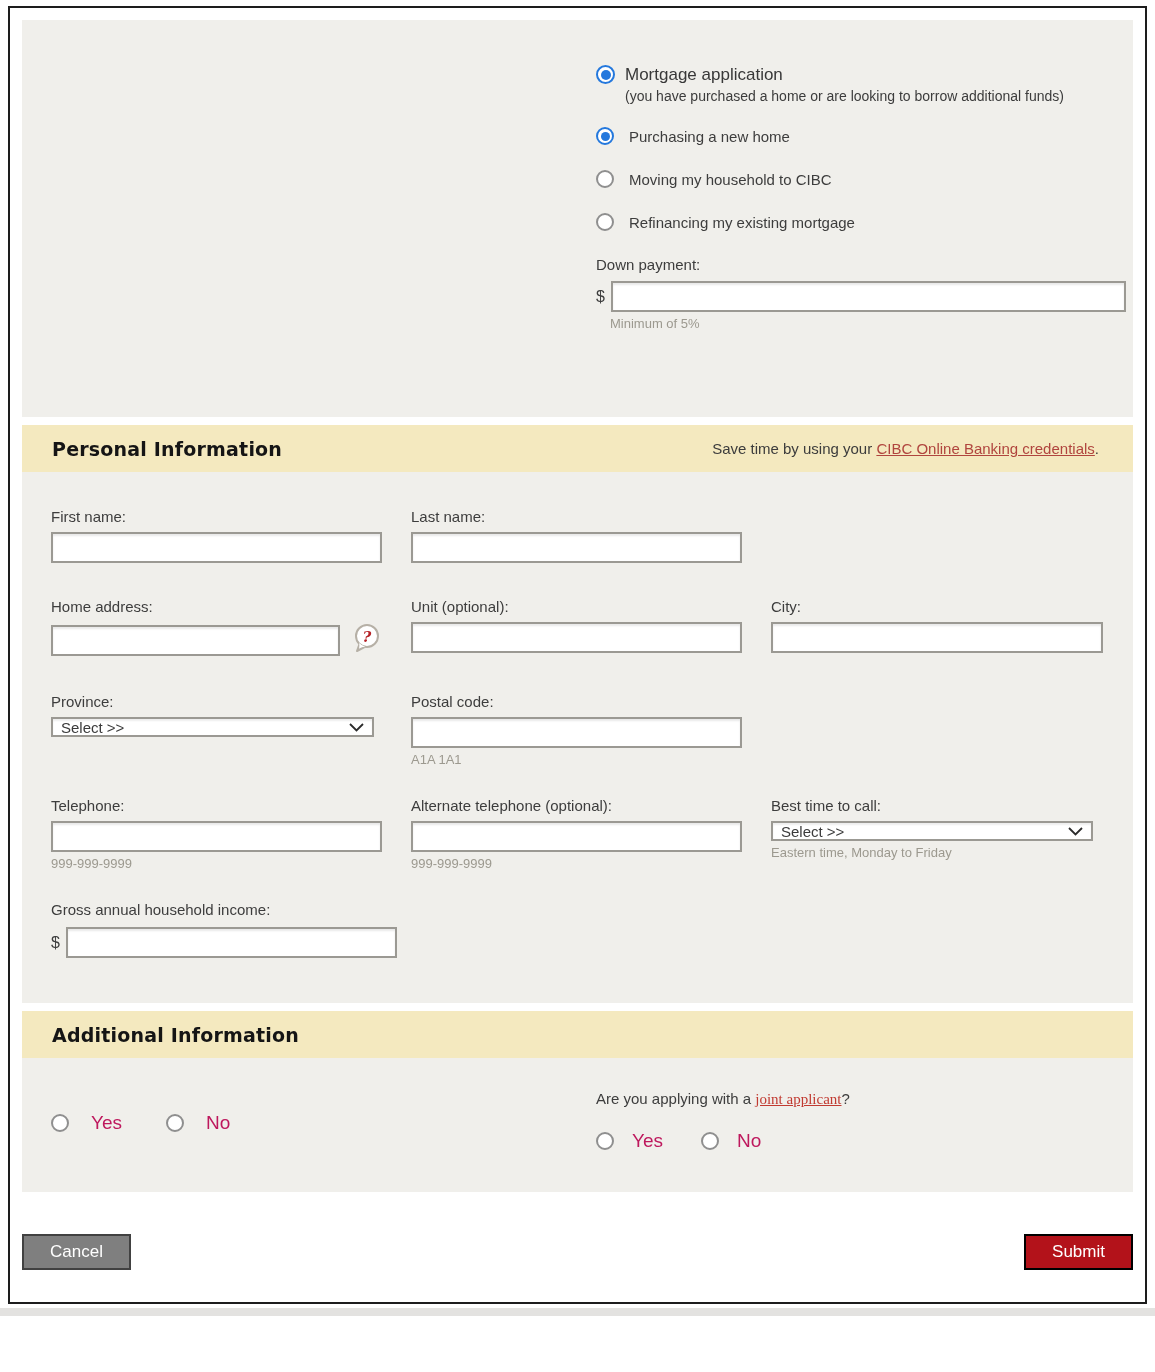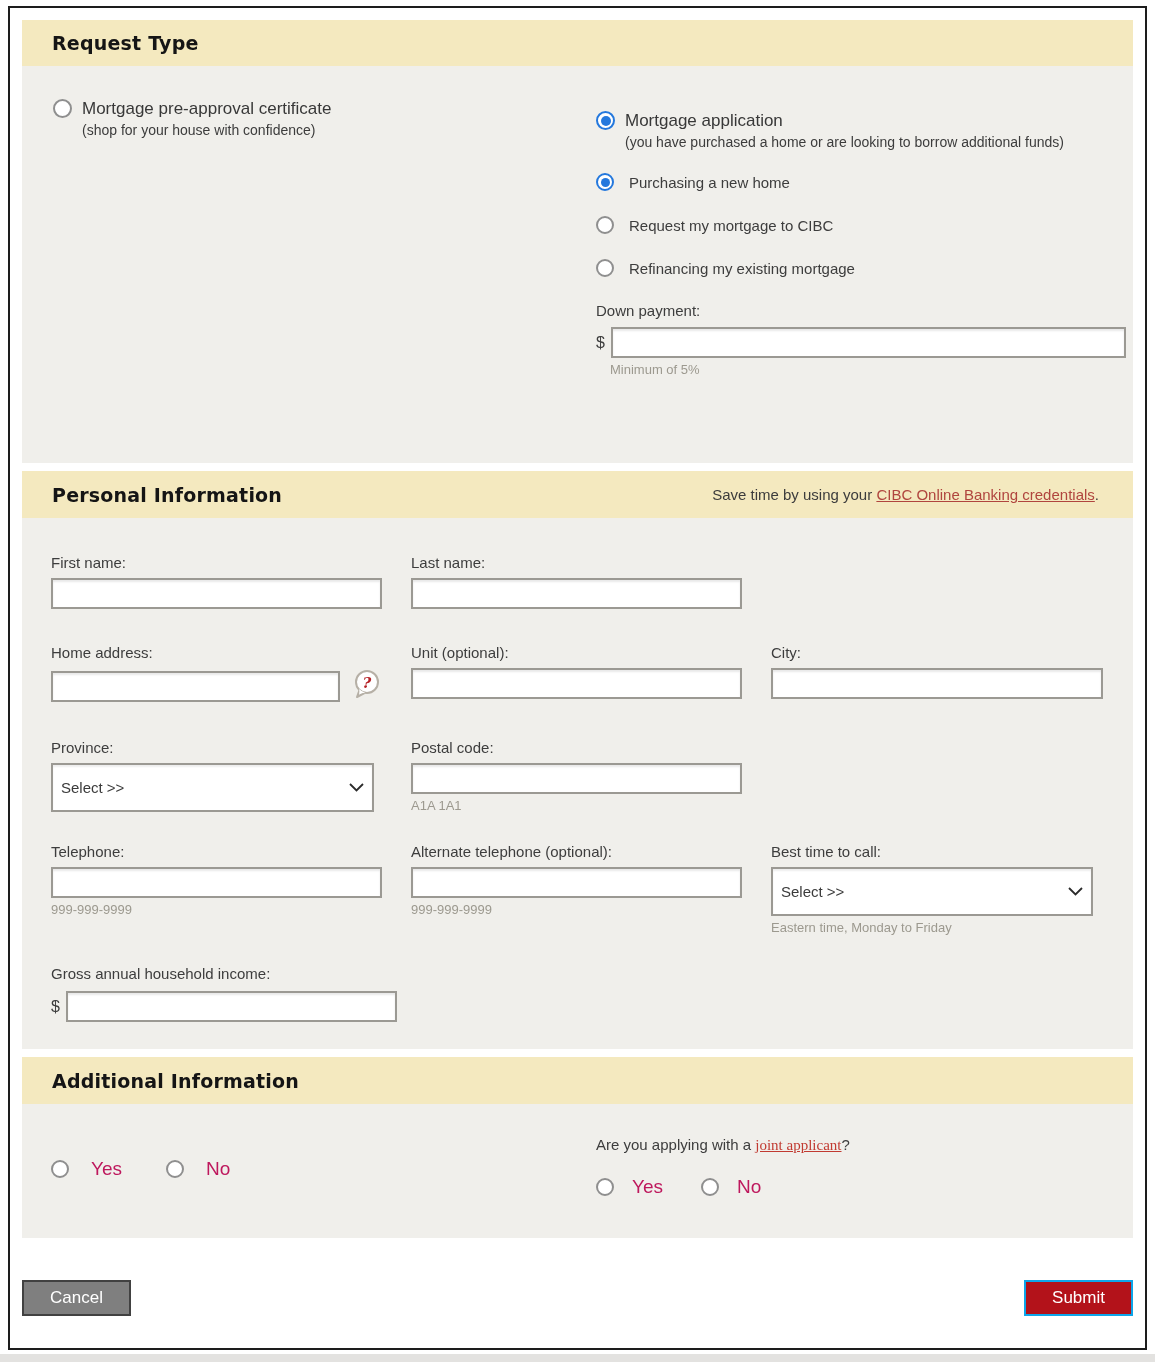--- a/index.html
+++ b/index.html
@@ -70,21 +70,21 @@
   input.txt, .select-box {
     height: 31px; background: #fff;
     border: 2px solid #9b9993;
     box-shadow: inset 0 2px 2px rgba(0,0,0,.09);
     font-family: "Liberation Sans", sans-serif;
     font-size: 15px; color: #333;
     width: 100%; padding: 0 8px; outline: none;
   }
   .dp-input { width: 335px; }
   .select-box {
-    width: 323px; height: 49px; display: flex; align-items: center;
+    width: 323px; height: 20px; display: flex; align-items: center;
     justify-content: space-between; cursor: pointer;
     box-shadow: inset 0 2px 2px rgba(0,0,0,.07);
   }
   .select-box .sel-val { font-size: 15px; color: #3a3a3a; }
   .select-box svg { flex: none; margin-left: 8px; }
 
   
   .pi-body { height: 531px; padding: 36px 0 0 29px; }
   .p-row {
     display: grid; grid-template-columns: 331px 331px 332px;
@@ -113,60 +113,50 @@
   .yn-pair + .yn-pair { margin-left: 44px; }
 
   
   .footer { height: 98px; display: flex; justify-content: space-between; align-items: flex-start; padding-top: 42px; }
   .btn {
     font-family: "Liberation Sans", sans-serif;
     font-size: 17px; color: #fff;
     padding: 6px 26px; cursor: pointer;
   }
   .btn-cancel { background: #7f7f7f; border: 2px solid #414141; }
-  .btn-submit { background: #b3121a; border: 2px solid #0ea5e9; }
+  .btn-submit { background: #b3121a; border: 2px solid #000000; }
 </style>
 </head>
 <body>
 
 <div class="outer">
   <div class="frame">
 
     <div class="section">
-      <div class="section-header h-sm">
-        <div class="section-title">Request Type</div>
-      </div>
       <div class="section-body rt-body">
 
-        <div class="opt-left main-option">
-          <div class="radio"></div>
-          <div class="texts">
-            <div class="main-label">Mortgage pre-approval certificate</div>
-            <div class="sub-label">(shop for your house with confidence)</div>
-          </div>
-        </div>
 
         <div class="opt-right">
           <div class="main-option">
             <div class="radio checked"></div>
             <div class="texts">
               <div class="main-label">Mortgage application</div>
               <div class="sub-label">(you have purchased a home or are looking to borrow additional funds)</div>
             </div>
           </div>
 
 
           <div class="interested-list">
             <div class="interested-item">
               <div class="radio checked"></div>
               <span class="lbl">Purchasing a new home</span>
             </div>
             <div class="interested-item">
               <div class="radio"></div>
-              <span class="lbl">Request my mortgage to CIBC</span>
+              <span class="lbl">Moving my household to CIBC</span>
             </div>
             <div class="interested-item">
               <div class="radio"></div>
               <span class="lbl">Refinancing my existing mortgage</span>
             </div>
           </div>
 
           <div class="dp-label">Down payment:</div>
           <div class="money-row">
             <span class="money-sign">$</span>

